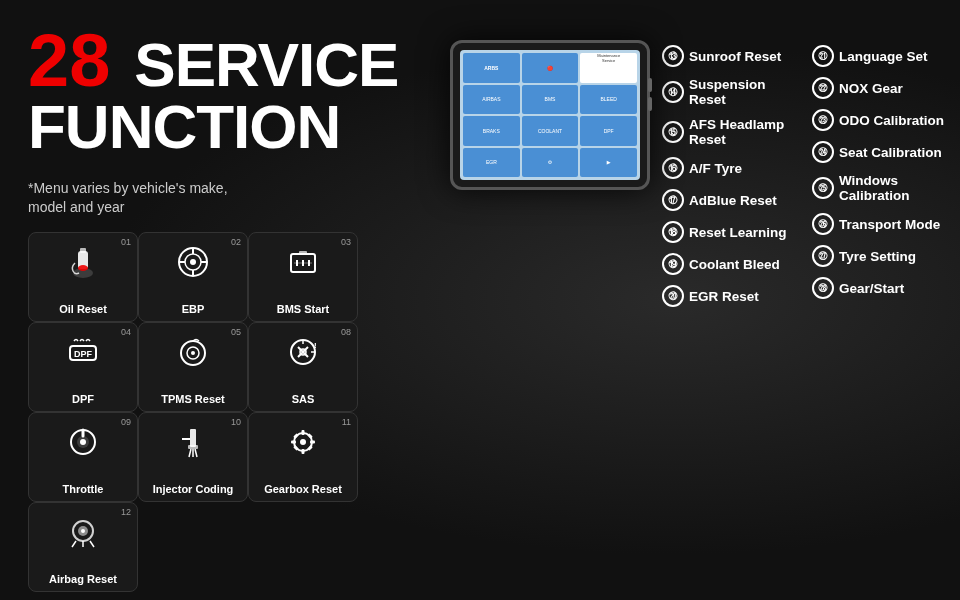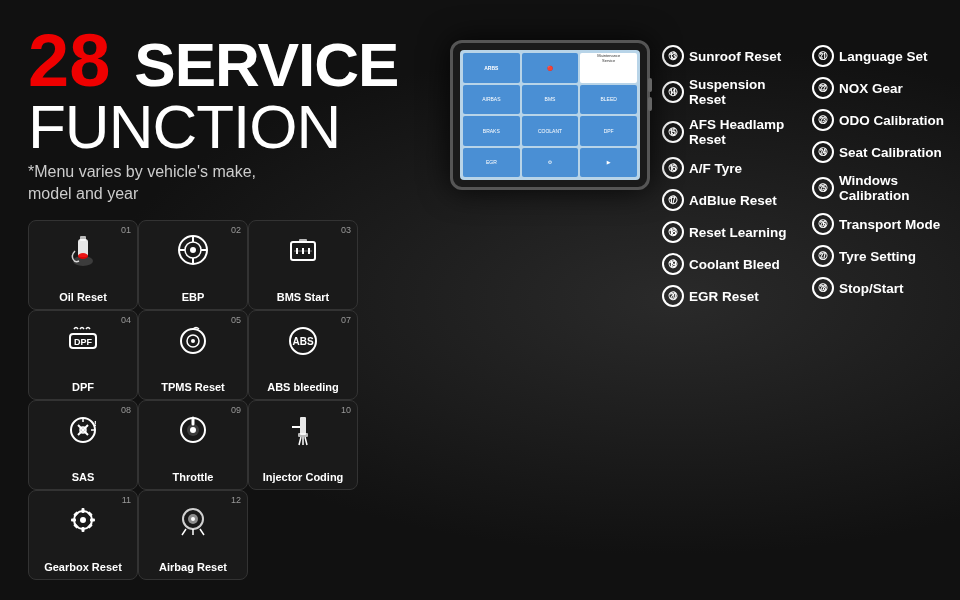--- a/index.html
+++ b/index.html
@@ -51,29 +51,29 @@
     }
     .service-text {
       font-size: 62px;
       font-weight: 900;
       color: #fff;
       line-height: 1;
       letter-spacing: -1px;
     }
     .function-text {
       font-size: 62px;
-      font-weight: 400;
+      font-weight: 700;
       color: #fff;
       line-height: 0.95;
       letter-spacing: -1px;
     }
     .subtitle {
-      font-size: 16px;
+      font-size: 14px;
       color: #ccc;
-      margin-top: 4px;
+      margin-top: 22px;
       line-height: 1.4;
     }
 
     
     .icon-grid {
       display: grid;
       grid-template-columns: repeat(3, 110px);
       margin-top: 14px;
     }
 
@@ -256,30 +256,20 @@
             <circle cx="19" cy="20" r="12" stroke="#fff" stroke-width="2" fill="none"></circle>
             <circle cx="19" cy="20" r="6" stroke="#fff" stroke-width="1.5" fill="none"></circle>
             <path d="M19 8 Q22 5 25 8" stroke="#fff" stroke-width="1.5" fill="none"></path>
             <circle cx="19" cy="20" r="2" fill="#fff"></circle>
           </svg>
         </div>
         <span class="icon-label">TPMS Reset</span>
       </div>
 
 
-      <div class="icon-card">
-        <span class="icon-num">07</span>
-        <div class="icon-svg">
-          <svg width="38" height="38" viewBox="0 0 38 38">
-            <circle cx="19" cy="20" r="13" stroke="#fff" stroke-width="2" fill="none"></circle>
-            <text x="19" y="24" text-anchor="middle" fill="#fff" font-size="10" font-weight="bold">ABS</text>
-          </svg>
-        </div>
-        <span class="icon-label">ABS bleeding</span>
-      </div>
 
       <div class="icon-card">
         <span class="icon-num">08</span>
         <div class="icon-svg">
           <svg width="38" height="38" viewBox="0 0 38 38">
             <circle cx="19" cy="19" r="12" stroke="#fff" stroke-width="2" fill="none"></circle>
             <path d="M14 14 L24 24 M14 24 L24 14" stroke="#fff" stroke-width="2"></path>
             <circle cx="19" cy="19" r="3" stroke="#fff" stroke-width="1.5" fill="none"></circle>
             <path d="M19 7 L19 11 M31 19 L27 19" stroke="#fff" stroke-width="1.5"></path>
             <text x="30" y="15" fill="#fff" font-size="8" font-weight="bold">!</text>
@@ -442,21 +432,21 @@
         <div class="service-item">
           <div class="service-num">㉖</div>
           <span class="service-label">Transport Mode</span>
         </div>
         <div class="service-item">
           <div class="service-num">㉗</div>
           <span class="service-label">Tyre Setting</span>
         </div>
         <div class="service-item">
           <div class="service-num">㉘</div>
-          <span class="service-label">Stop/Start</span>
+          <span class="service-label">Gear/Start</span>
         </div>
       </div>
 
     </div>
 
   </div>
 
 </div>
 
 </body></html>

